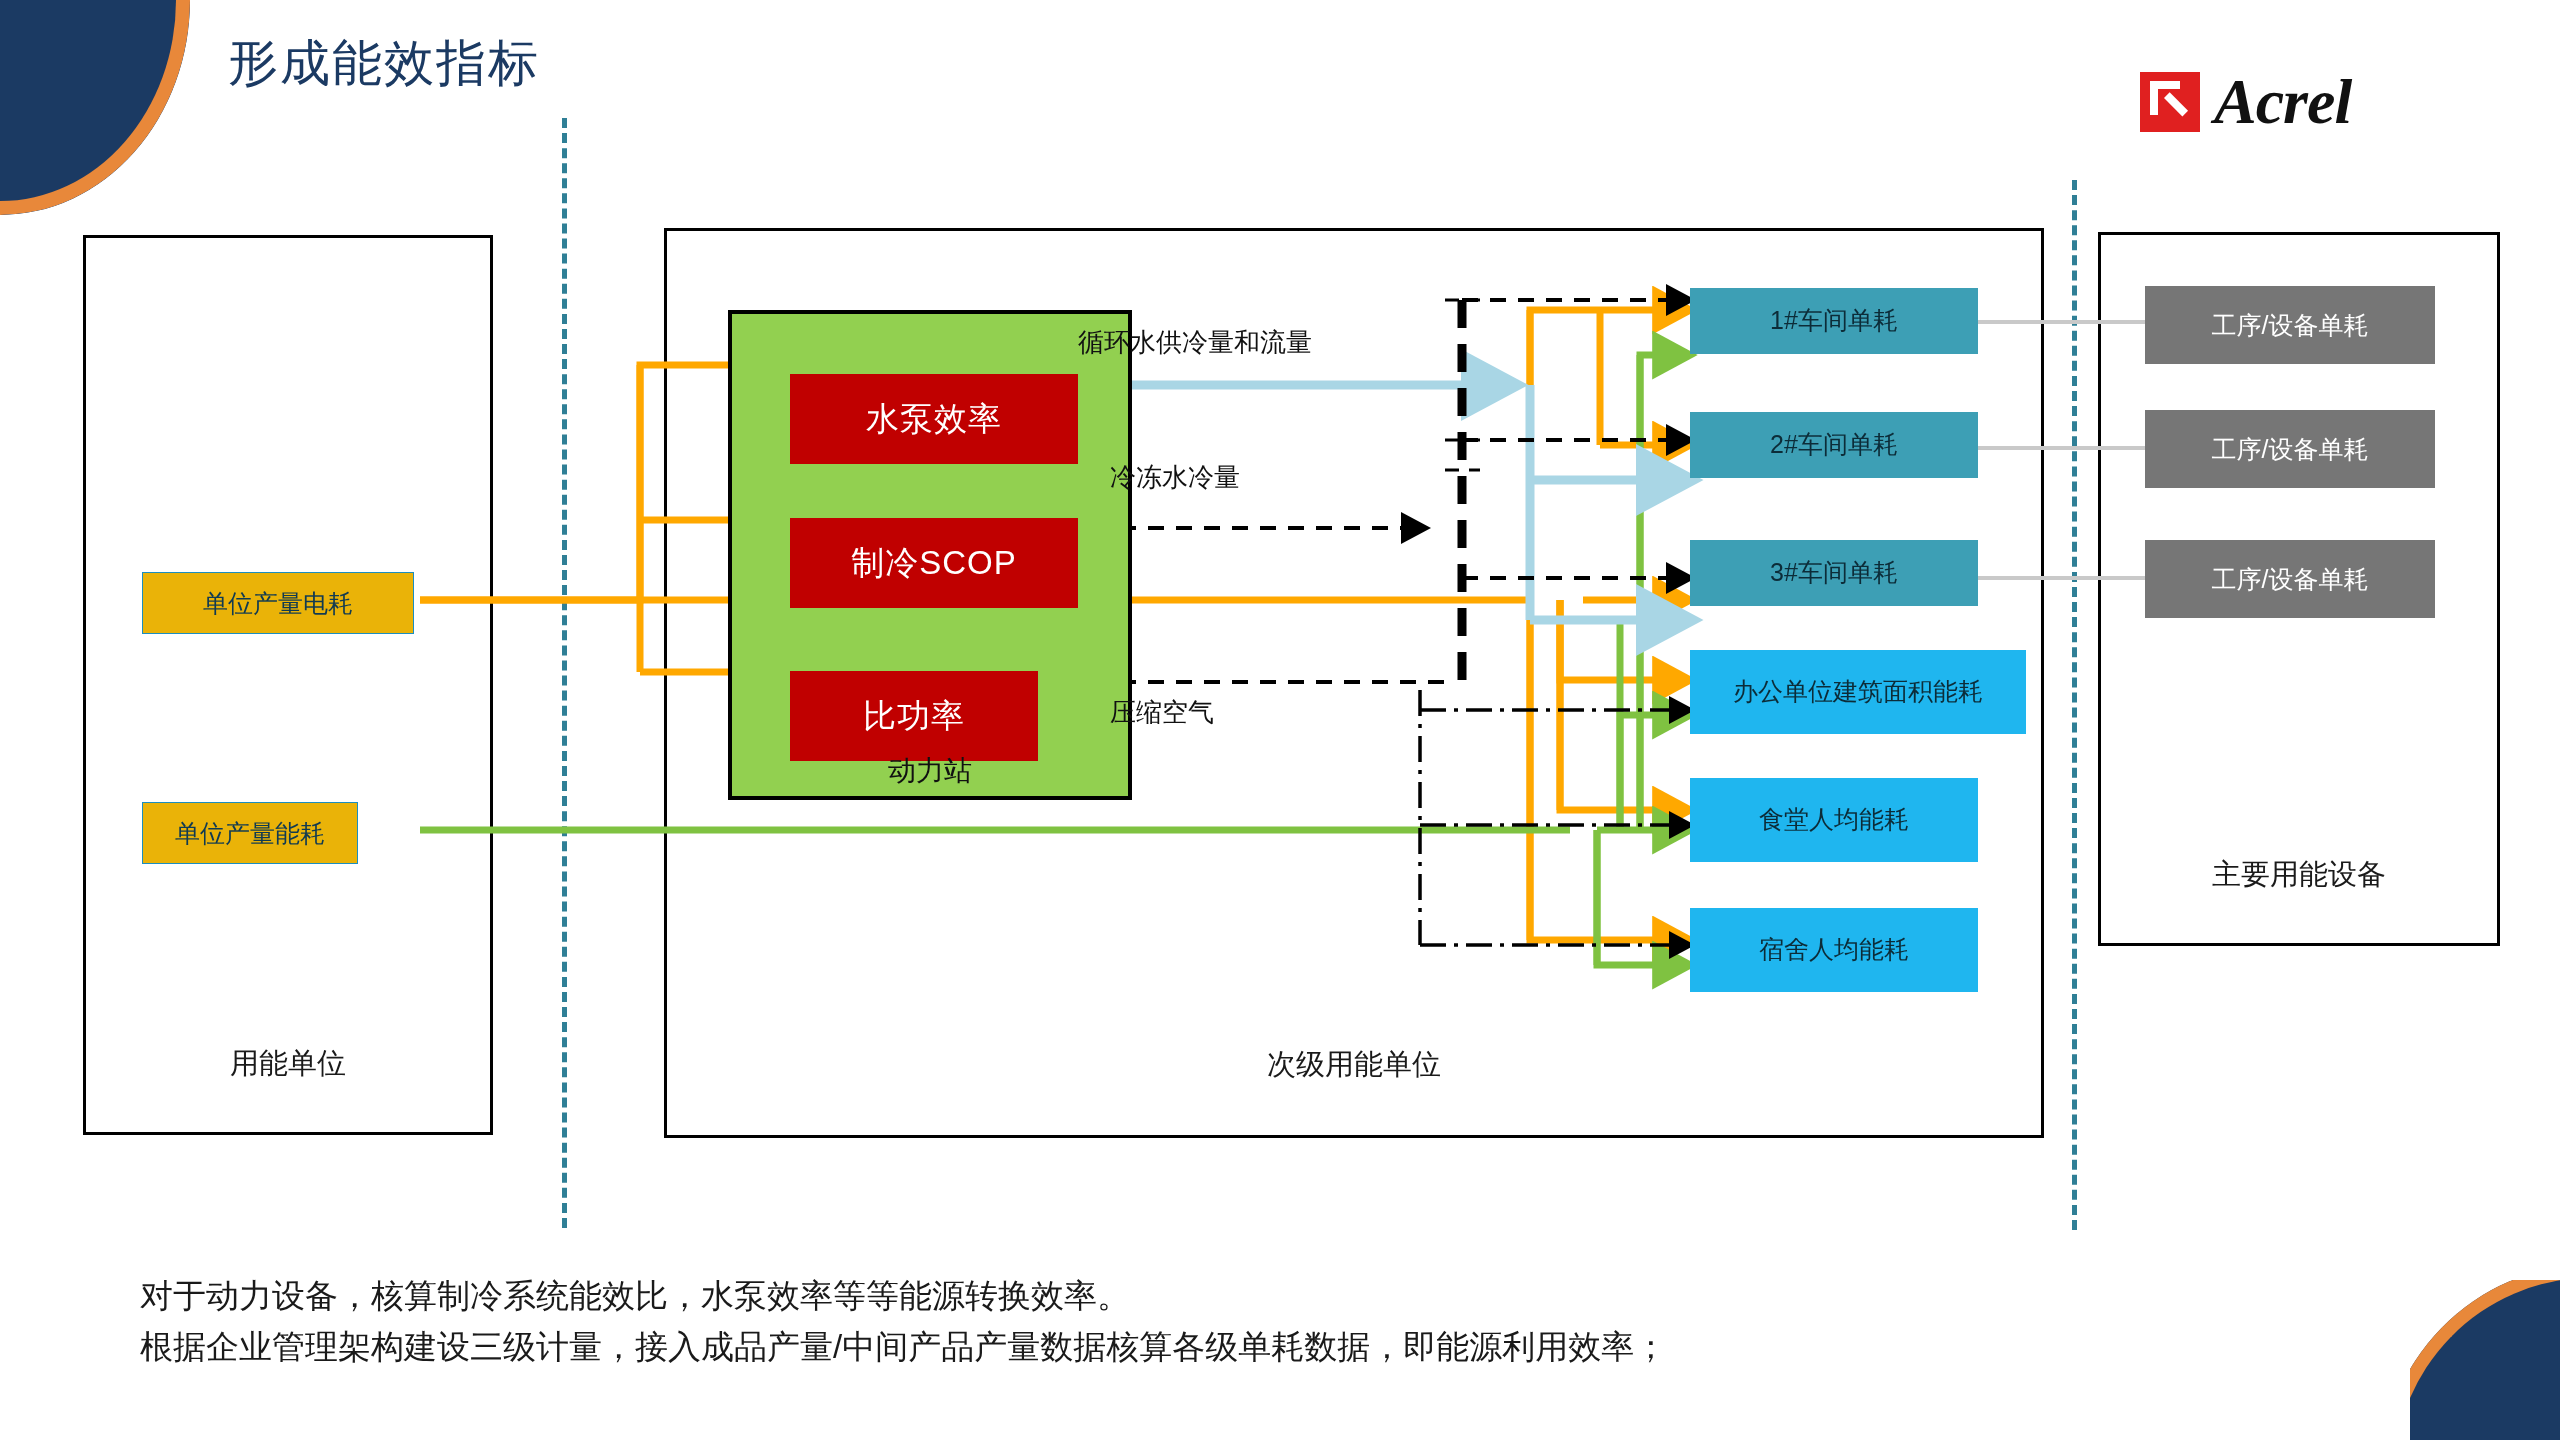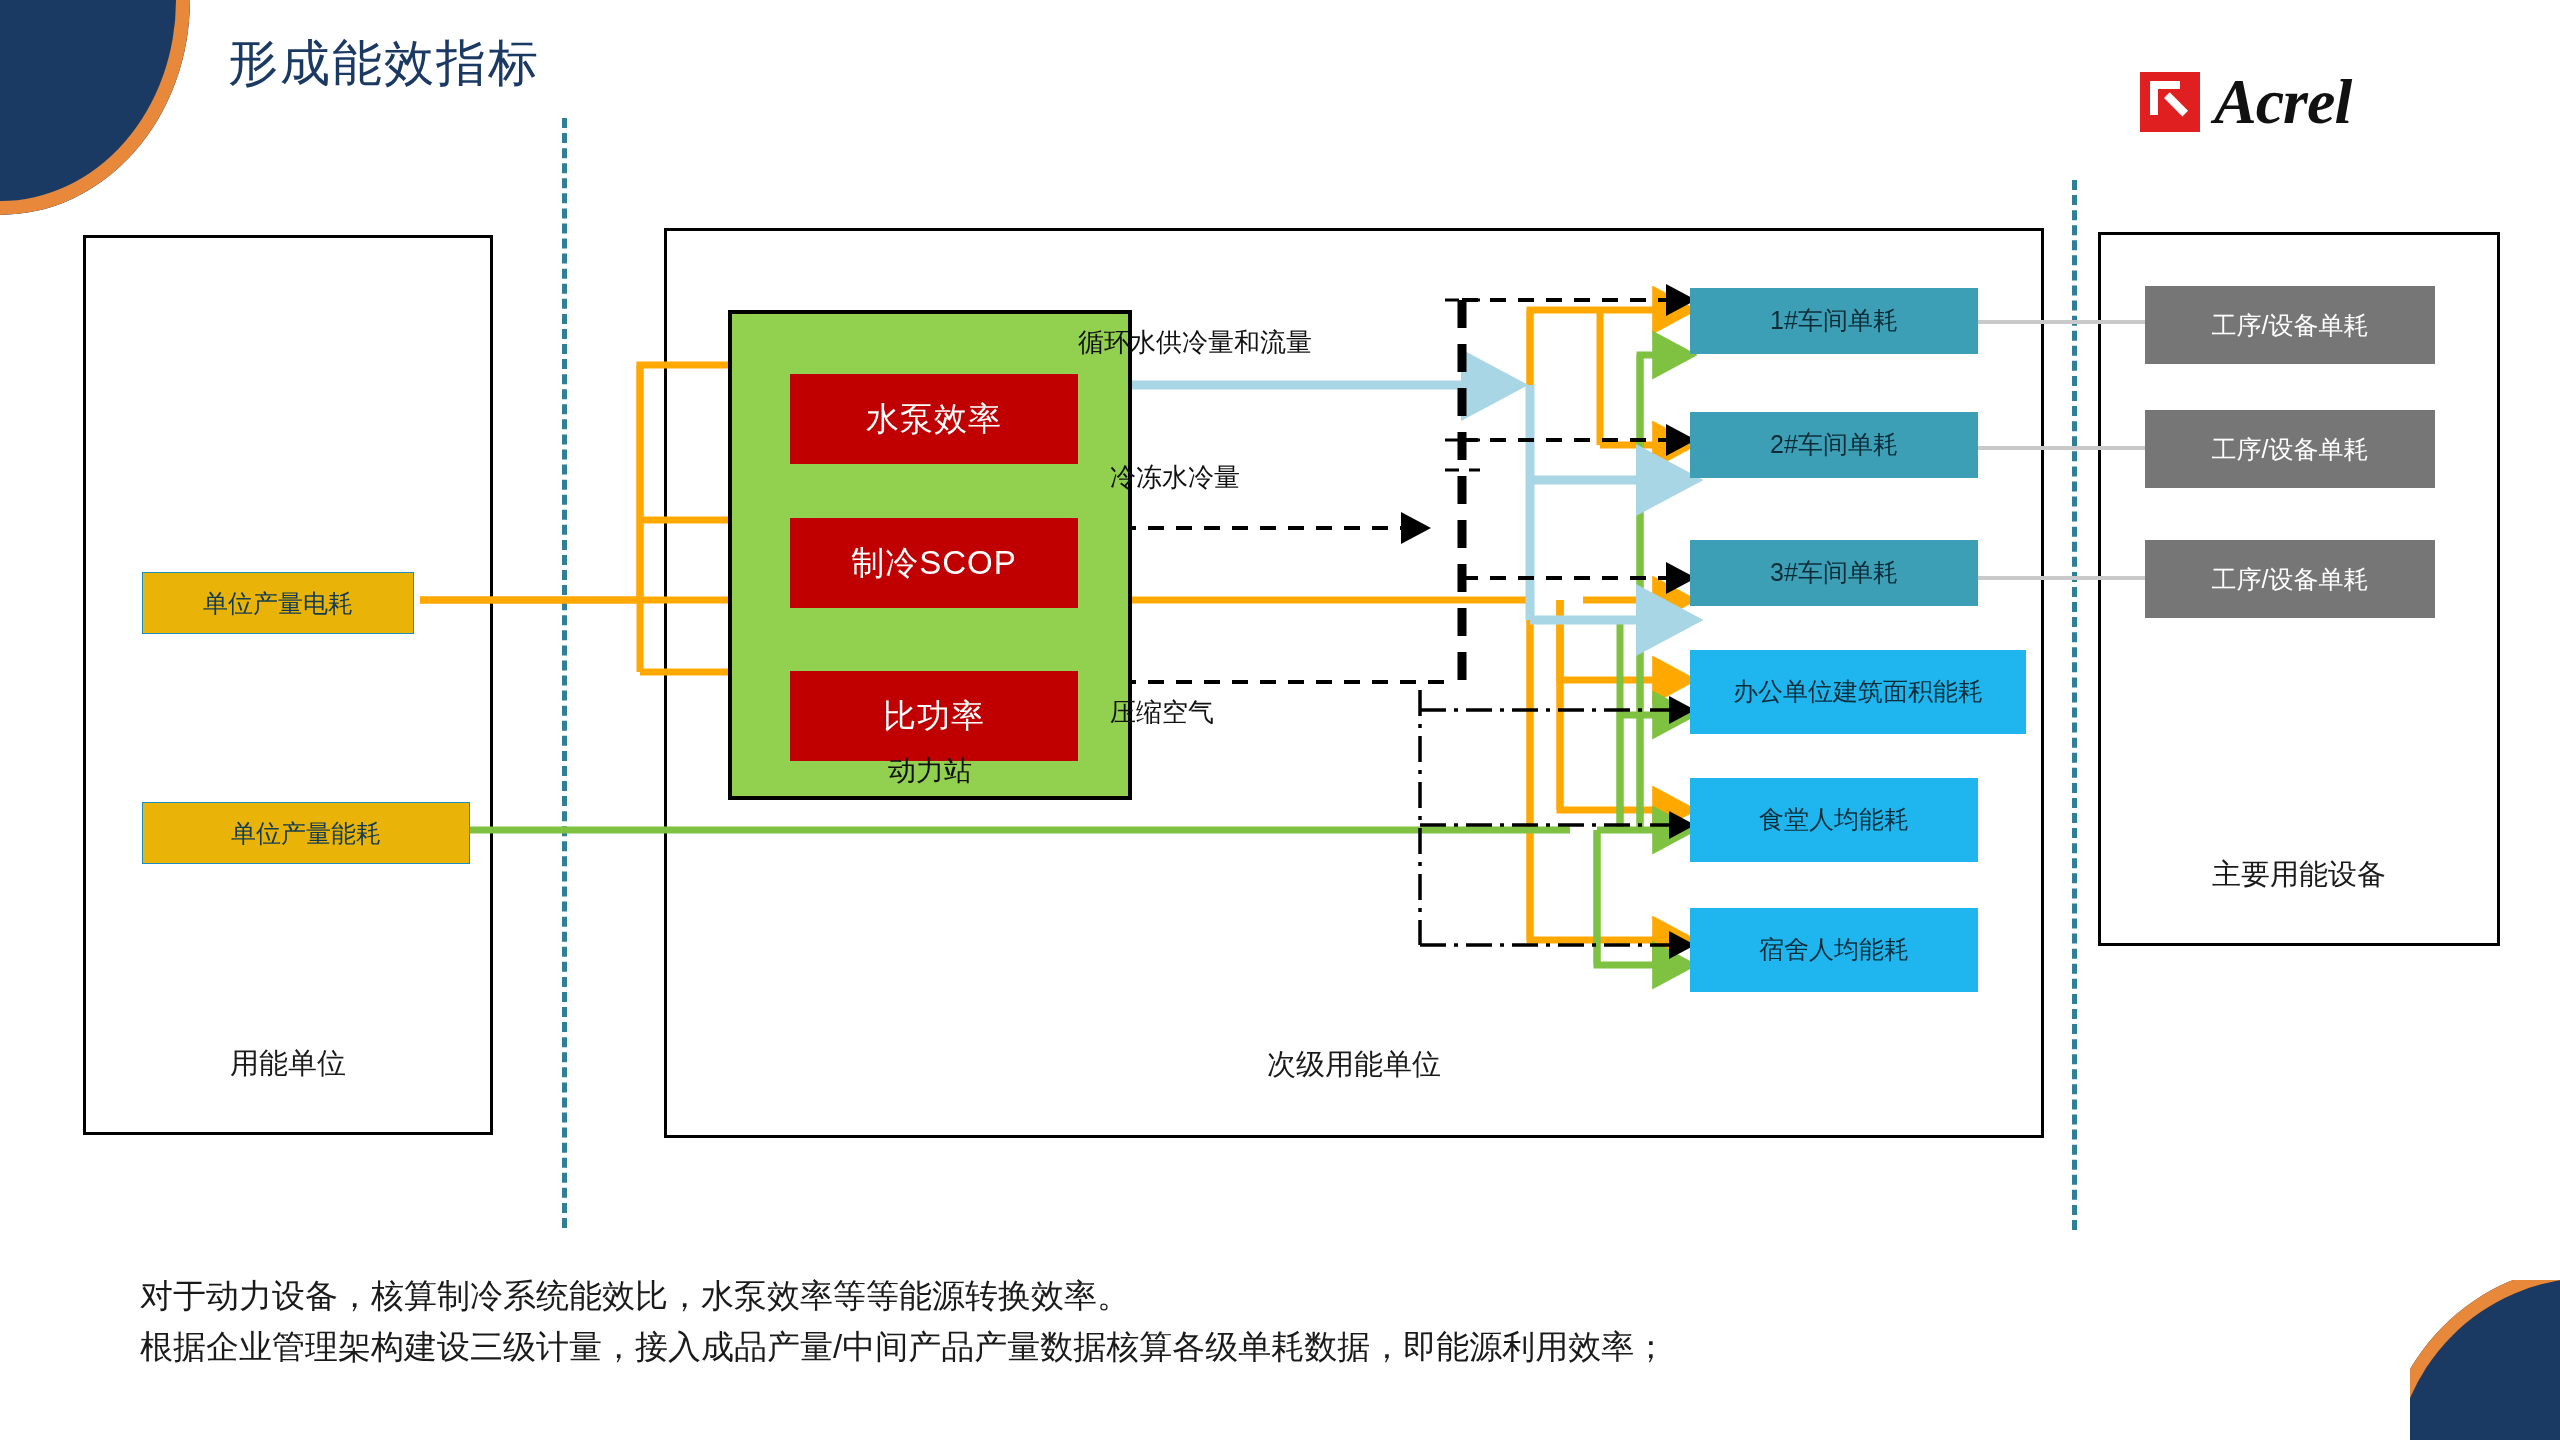--- a/index.html
+++ b/index.html
@@ -252,32 +252,32 @@
   <g stroke="#c9c9c9" stroke-width="4" fill="none">
     <path d="M 1975 322 L 2145 322"></path>
     <path d="M 1975 448 L 2145 448"></path>
     <path d="M 1975 578 L 2145 578"></path>
   </g>
 </svg>
 
 <div class="src-box" style="left:142px; top:572px; width:272px; height:62px;">
   <span>单位产量电耗</span>
 </div>
-<div class="src-box" style="left:142px; top:802px; width:328px; height:62px;text-align:center;">
+<div class="src-box" style="left:142px; top:802px; width:216px; height:62px;text-align:center;">
   <span>单位产量能耗</span>
 </div>
 
 <div class="station" style="left:728px; top:310px; width:404px; height:490px;">
   <div class="red-box" style="left:58px; top:28px; width:288px; height:90px;">
     <span>水泵效率</span>
   </div>
   <div class="red-box" style="left:58px; top:172px; width:288px; height:90px;">
     <span>制冷SCOP</span>
   </div>
-  <div class="red-box" style="left:58px; top:325px; width:288px; height:90px;">
+  <div class="red-box" style="left:58px; top:325px; width:248px; height:90px;">
     <span>比功率</span>
   </div>
   <div class="station-label">动力站</div>
 </div>
 
 <div class="dlabel" style="left:1078px; top:325px;">循环水供冷量和流量</div>
 <div class="dlabel" style="left:1110px; top:460px;">冷冻水冷量</div>
 <div class="dlabel" style="left:1110px; top:695px;">压缩空气</div>
 
 <div class="tgt teal" style="left:1690px; top:288px; width:288px; height:66px;">

